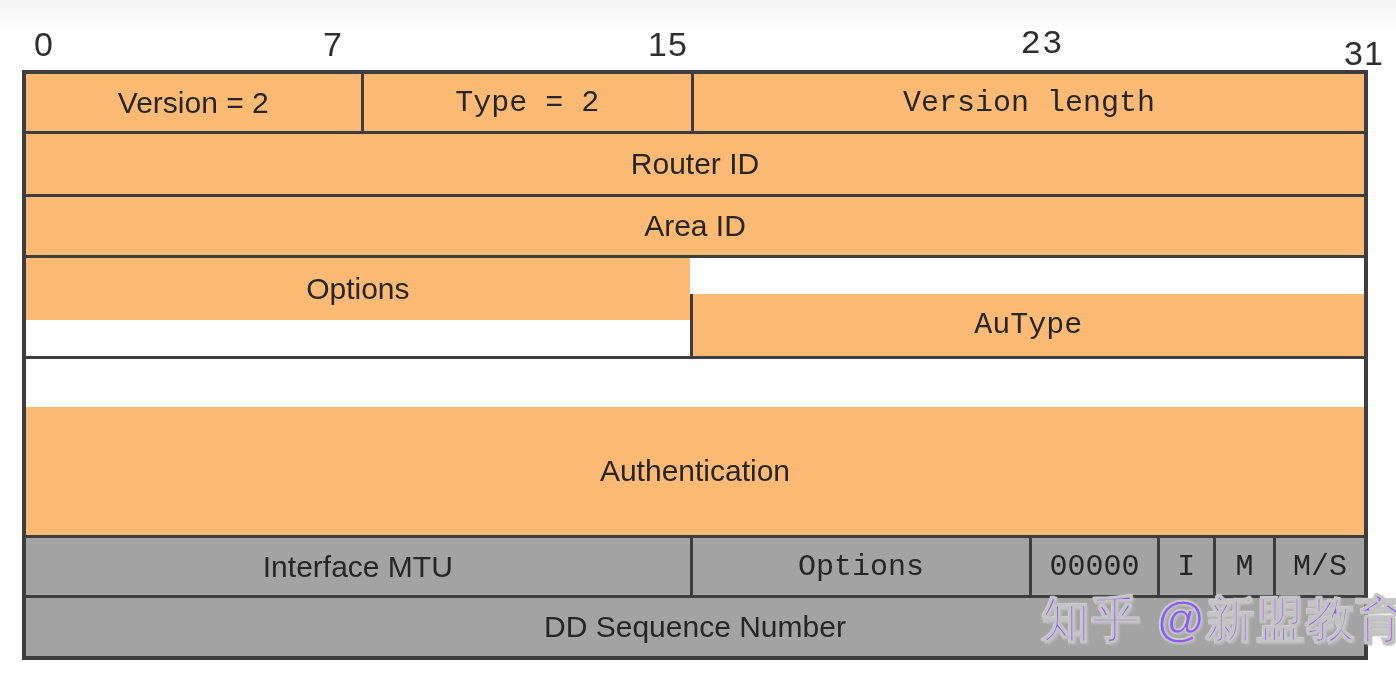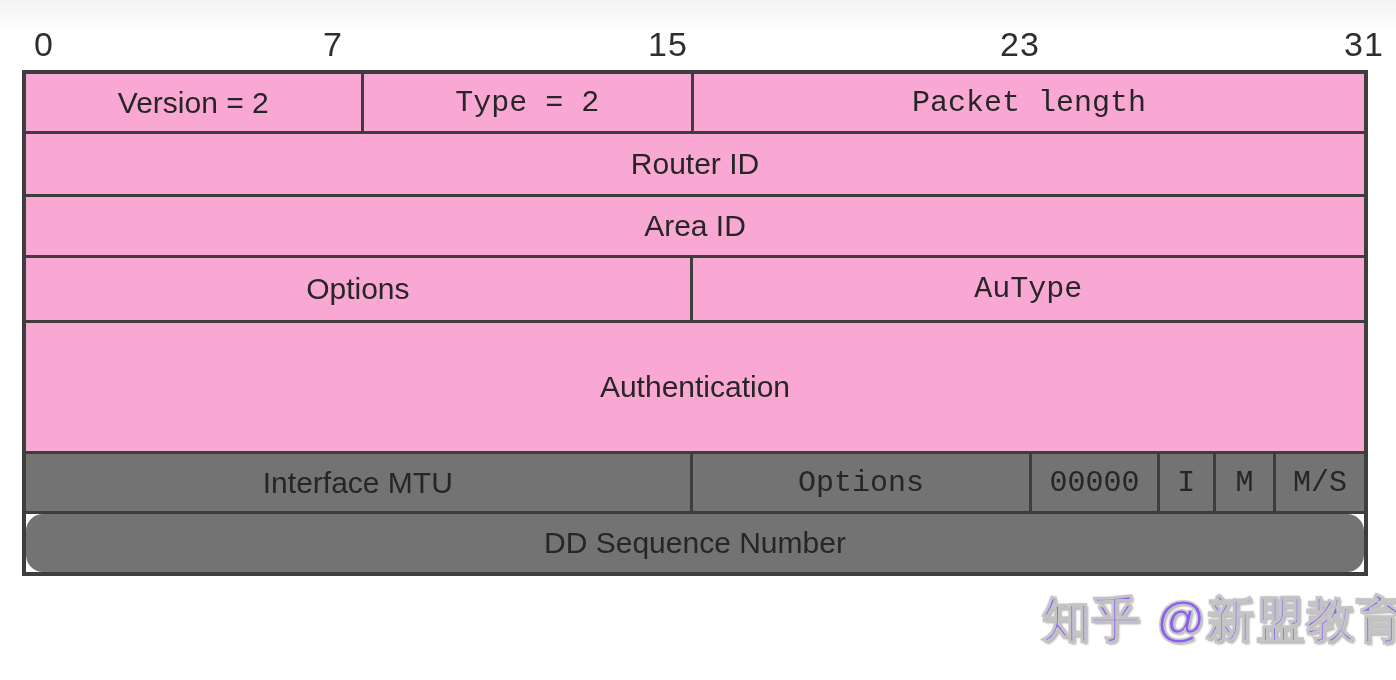--- a/index.html
+++ b/index.html
@@ -29,22 +29,22 @@
     top: 0;
     transform: translateX(-50%);
     font-size: 34px;
     line-height: 44px;
     color: #2e2e2e;
     letter-spacing: 1px;
   }
   .tick-0  { left: 44px;   }
   .tick-7  { left: 333px;  }
   .tick-15 { left: 660px; margin-left: 8px;  }
-  .tick-23 { left: 1020px;  }
-  .tick-31 { left: 1364px; }
+  .tick-23 { left: 1042px; font-family: Liberation Mono, monospace;  }
+  .tick-31 { left: 1364px; margin-top: 9px; }
 
   
   .packet-table {
     position: absolute;
     left: 22px;
     top: 70px;
     width: 1346px;
     border: 4px solid #3e3e3e;
     box-sizing: border-box;
     background: #ffffff;
@@ -65,40 +65,40 @@
     justify-content: center;
     font-size: 30px;
     color: #262626;
     white-space: nowrap;
     overflow: hidden;
   }
   .pcell + .pcell {
     border-left: 3px solid #3e3e3e;
     font-family: Liberation Mono, monospace;
   }
-  .shade .pcell { background: #f9a8d4; }
-  .plain .pcell { background: #737373; }
+  .shade .pcell { background: #fdba74; }
+  .plain .pcell { background: #a3a3a3; }
 
   
   .r1 .pcell { height: 57px; }
   .r2 .pcell { height: 60px; }
   .r3 .pcell { height: 58px; }
   .r4 .pcell { height: 62px; }
-  .r5 .pcell { height: 128px; }
+  .r5 .pcell { height: 128px; margin-top: 48px; }
   .r6 .pcell { height: 57px; }
-  .r7 .pcell { height: 58px; border-radius: 17px; }
+  .r7 .pcell { height: 58px; }
   .r8 .pcell { height: 58px; }
 
   
   .w25   { width: 25%; }
   .w24-7 { width: 24.7%; }
   .w50-3 { width: 50.3%; }
   .w100  { width: 100%; }
   .w49-6 { width: 49.6%; }
-  .w50-4 { width: 50.4%; }
+  .w50-4 { width: 50.4%; margin-top: 36px; }
   .w25-4 { width: 25.4%; }
   .w9-5  { width: 9.5%; }
   .w4-2  { width: 4.2%; }
   .w4-5  { width: 4.5%; }
   .w6-8  { width: 6.8%; }
 
   
   .watermark {
     position: absolute;
     left: 1042px;
@@ -126,21 +126,21 @@
   <span class="tick tick-15">15</span>
   <span class="tick tick-23">23</span>
   <span class="tick tick-31">31</span>
 </div>
 
 <div class="packet-table">
 
   <div class="prow shade r1">
     <div class="pcell w25">Version = 2</div>
     <div class="pcell w24-7">Type = 2</div>
-    <div class="pcell w50-3">Packet length</div>
+    <div class="pcell w50-3">Version length</div>
   </div>
 
   <div class="prow shade r2">
     <div class="pcell w100">Router ID</div>
   </div>
 
   <div class="prow shade r3">
     <div class="pcell w100">Area ID</div>
   </div>
 

